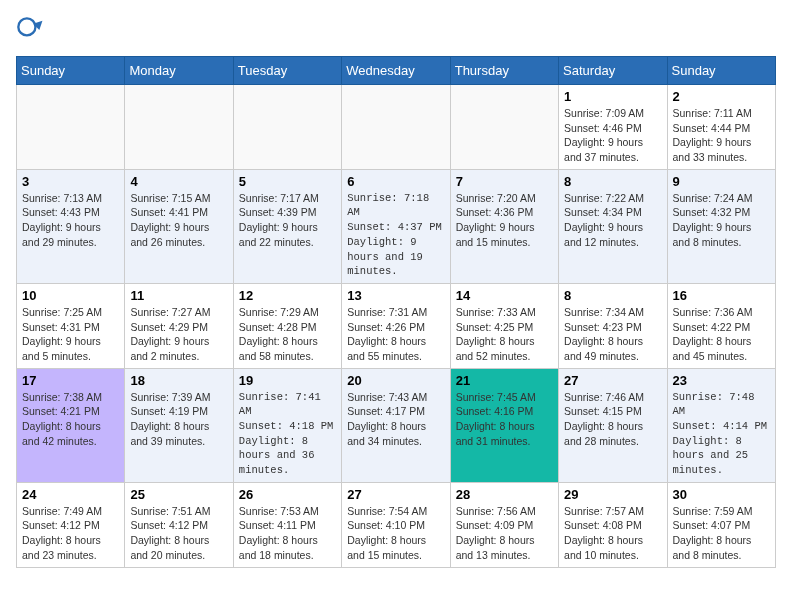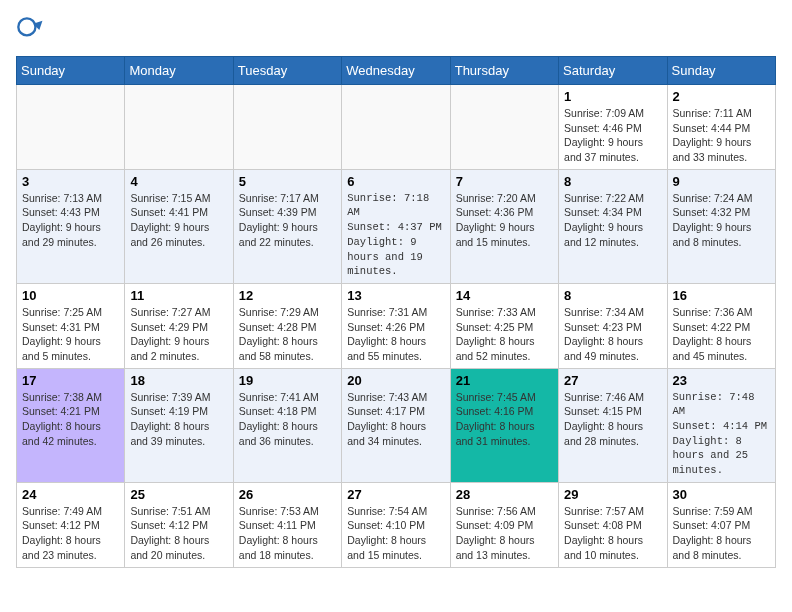--- a/index.html
+++ b/index.html
@@ -227,21 +227,21 @@
 Daylight: 8 hours and 42 minutes.</div>
         </td>
         <td style="background: rgb(237, 242, 250);">
           <div class="day-number">18</div>
           <div class="day-info" style="white-space: pre-line;">Sunrise: 7:39 AM
 Sunset: 4:19 PM
 Daylight: 8 hours and 39 minutes.</div>
         </td>
         <td style="background: rgb(237, 242, 250);">
           <div class="day-number">19</div>
-          <div class="day-info" style="white-space: pre-line;">Sunrise: 7:41 AM
+          <div class="day-info" style="white-space: pre-line; font-family: Liberation Mono, monospace;">Sunrise: 7:41 AM
 Sunset: 4:18 PM
 Daylight: 8 hours and 36 minutes.</div>
         </td>
         <td style="background: rgb(237, 242, 250);">
           <div class="day-number">20</div>
           <div class="day-info" style="white-space: pre-line;">Sunrise: 7:43 AM
 Sunset: 4:17 PM
 Daylight: 8 hours and 34 minutes.</div>
         </td>
         <td style="background: #14b8a6;">

